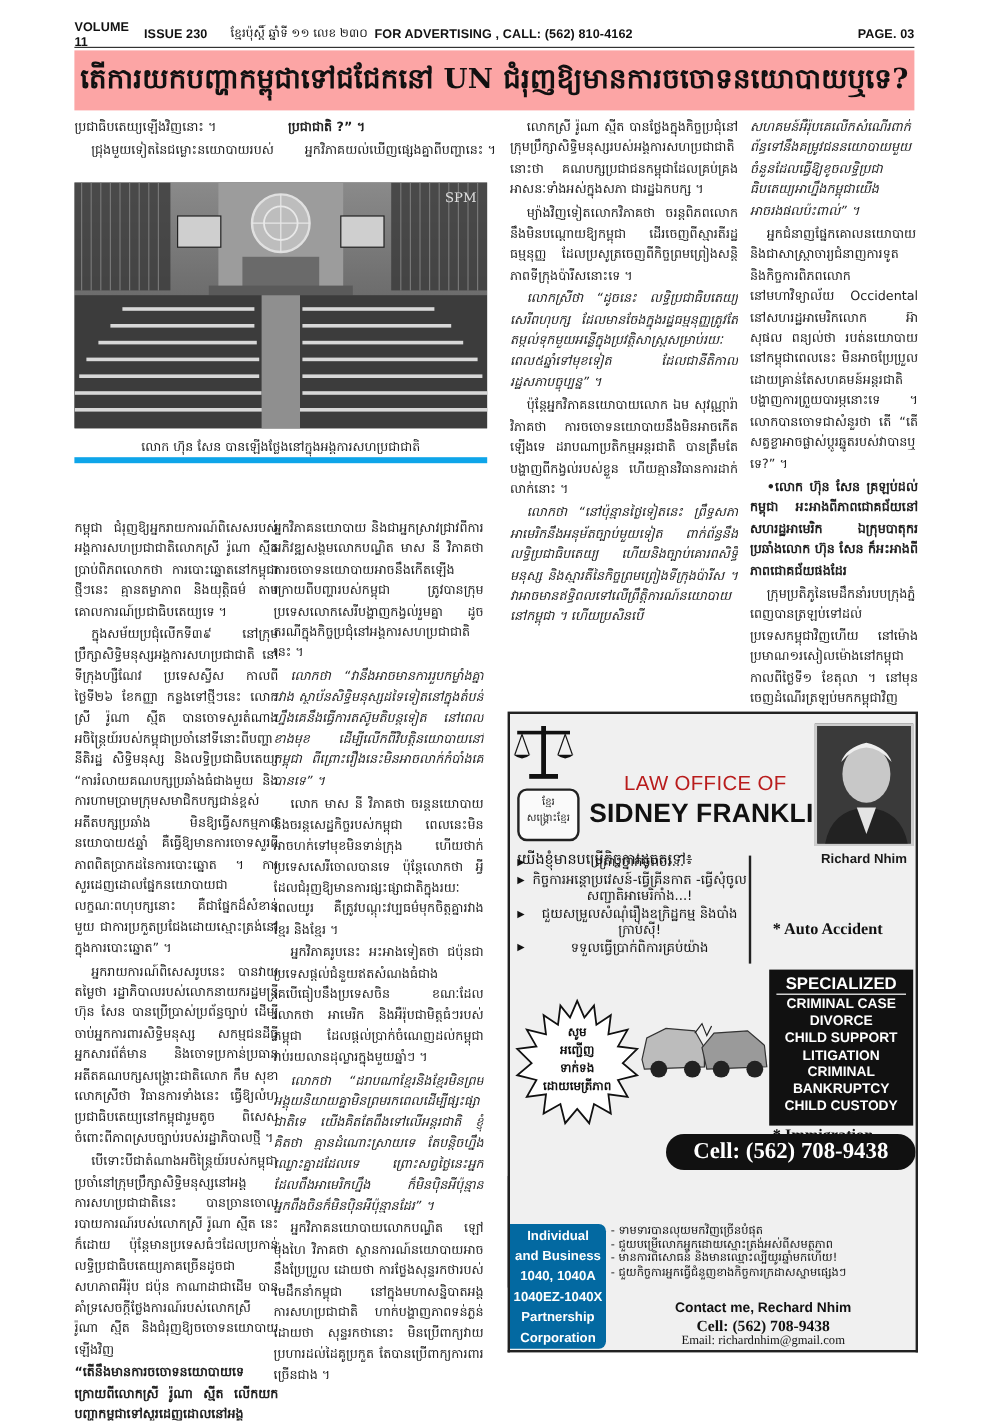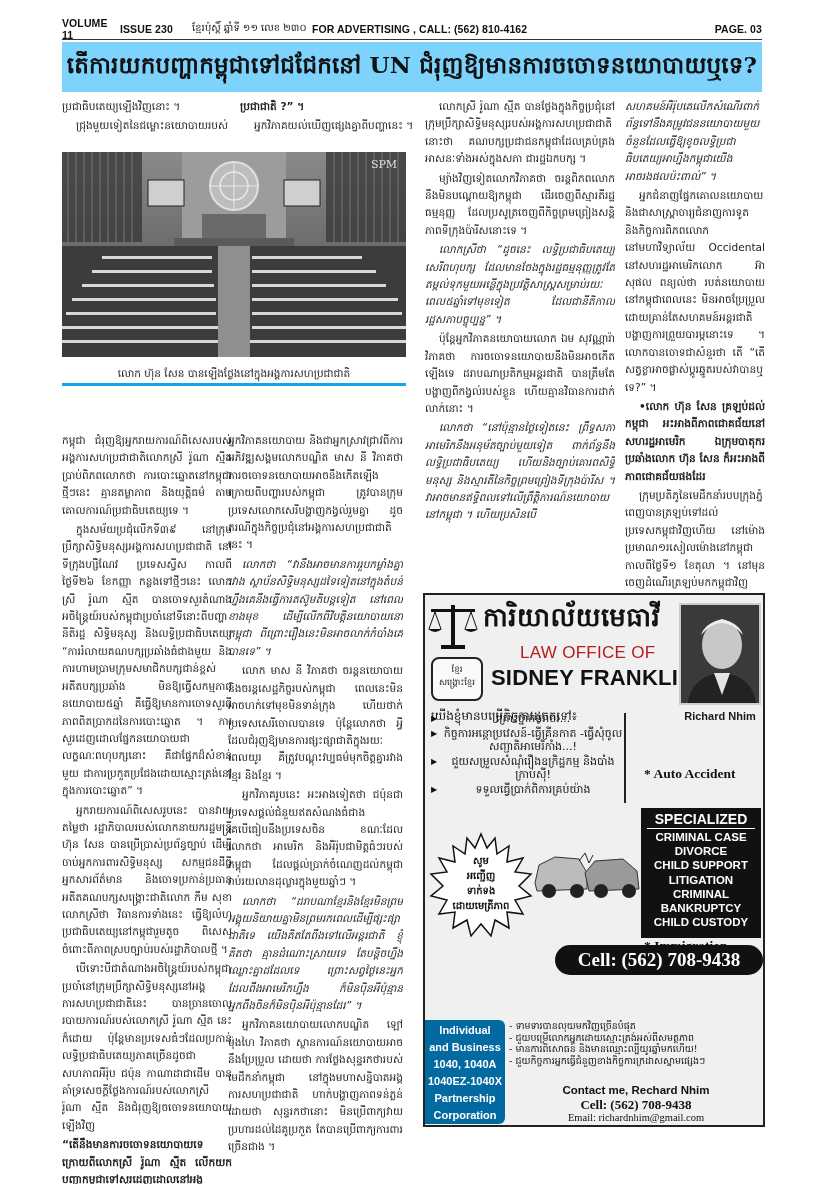--- a/index.html
+++ b/index.html
@@ -12,21 +12,21 @@
     font-weight: bold; font-size: 10.5px; letter-spacing: 0.1px; color: #111;
     border-bottom: 1px solid #333; }
   .masthead .vol { width: 58px; }
   .masthead .iss { width: 72px; }
   .masthead .kh  { width: 120px; font-weight: normal; font-size: 10px; }
   .masthead .adv { flex: 1; }
   .masthead .pg  { text-align: right; }
 
   
   .headline-box { position: absolute; left: 62px; top: 42px; width: 700px; height: 50px;
-    background: #7dd3fc; display: flex; align-items: center; justify-content: center; }
+    background: #fca5a5; display: flex; align-items: center; justify-content: center; }
   .headline-box h1 { font-family: "DejaVu Serif", serif; font-size: 23px; font-weight: bold;
     color: #111; letter-spacing: 0.2px; white-space: nowrap; overflow: hidden; }
 
   
   .col { position: absolute; font-size: 10.6px; line-height: 17.4px; color: #222;
     text-align: justify; overflow: hidden; }
   .col p { text-indent: 14px; margin-bottom: 2px; }
   .col p.noind { text-indent: 0; }
   .col .q { font-style: italic; }
   .col .b { font-weight: bold; }
@@ -36,21 +36,21 @@
   #col3     { left: 425px; top: 98px;  width: 190px; height: 494px; }
   #col4     { left: 625px; top: 98px;  width: 140px; height: 494px; }
   #col1     { left: 62px;  top: 432px; width: 170px; height: 752px; }
   #col2     { left: 228px; top: 432px; width: 175px; height: 752px; }
 
   
   .photo { position: absolute; left: 62px; top: 152px; width: 344px; height: 205px;
     overflow: hidden; background: #5a5a5a; }
   .photo svg { display: block; }
   .caption { position: absolute; left: 62px; top: 362px; width: 344px; height: 24px;
-    font-size: 10.5px; text-align: center; line-height: 22px; border-bottom: 3px solid #0ea5e9; color: #222; }
+    font-size: 10.5px; text-align: center; line-height: 22px; border-bottom: 5px solid #0ea5e9; color: #222; }
 
   
   .ad { position: absolute; left: 423px; top: 593px; width: 342px; height: 480px;
     border: 2px solid #222; background: #f0f0f0; overflow: hidden; }
   .ad .scales { position: absolute; left: 2px; top: 6px; width: 52px; height: 50px; }
   .ad .kh-title { position: absolute; left: 58px; top: 6px; font-family: "DejaVu Serif", serif;
     font-size: 26px; font-weight: bold; color: #111; letter-spacing: 0.5px; }
   .ad .law-of { position: absolute; left: 95px; top: 48px; font-family: "Liberation Sans", sans-serif;
     font-size: 17px; color: #b91c1c; letter-spacing: 0.3px; }
   .ad .sidney { position: absolute; left: 66px; top: 70px; font-family: "Liberation Sans", sans-serif;
@@ -220,21 +220,20 @@
     <rect x="24" y="4" width="4" height="40" fill="#111"></rect>
     <rect x="4" y="8" width="44" height="3" fill="#111"></rect>
     <rect x="14" y="44" width="24" height="4" fill="#111"></rect>
     <line x1="8" y1="11" x2="2" y2="28" stroke="#111"></line>
       <line x1="8" y1="11" x2="14" y2="28" stroke="#111"></line>
     <path d="M1 28 Q8 34 15 28 Z" fill="#111"></path>
     <line x1="44" y1="11" x2="38" y2="28" stroke="#111"></line>
       <line x1="44" y1="11" x2="50" y2="28" stroke="#111"></line>
     <path d="M37 28 Q44 34 51 28 Z" fill="#111"></path>
   </svg>
-  <div class="kh-title">ការិយាល័យមេធាវី</div>
   <div class="law-of">LAW OFFICE OF</div>
   <div class="sidney">SIDNEY FRANKLIN</div>
   <div class="khmer-badge">
     <div>ខ្មែរ</div>
     <div>សង្គ្រោះខ្មែរ</div>
   </div>
   <div class="portrait">
     <svg width="82" height="102" viewBox="0 0 82 102">
       <rect width="82" height="102" fill="#3a3a3a"></rect>
       <ellipse cx="41" cy="40" rx="20" ry="24" fill="#c8c8c8"></ellipse>

